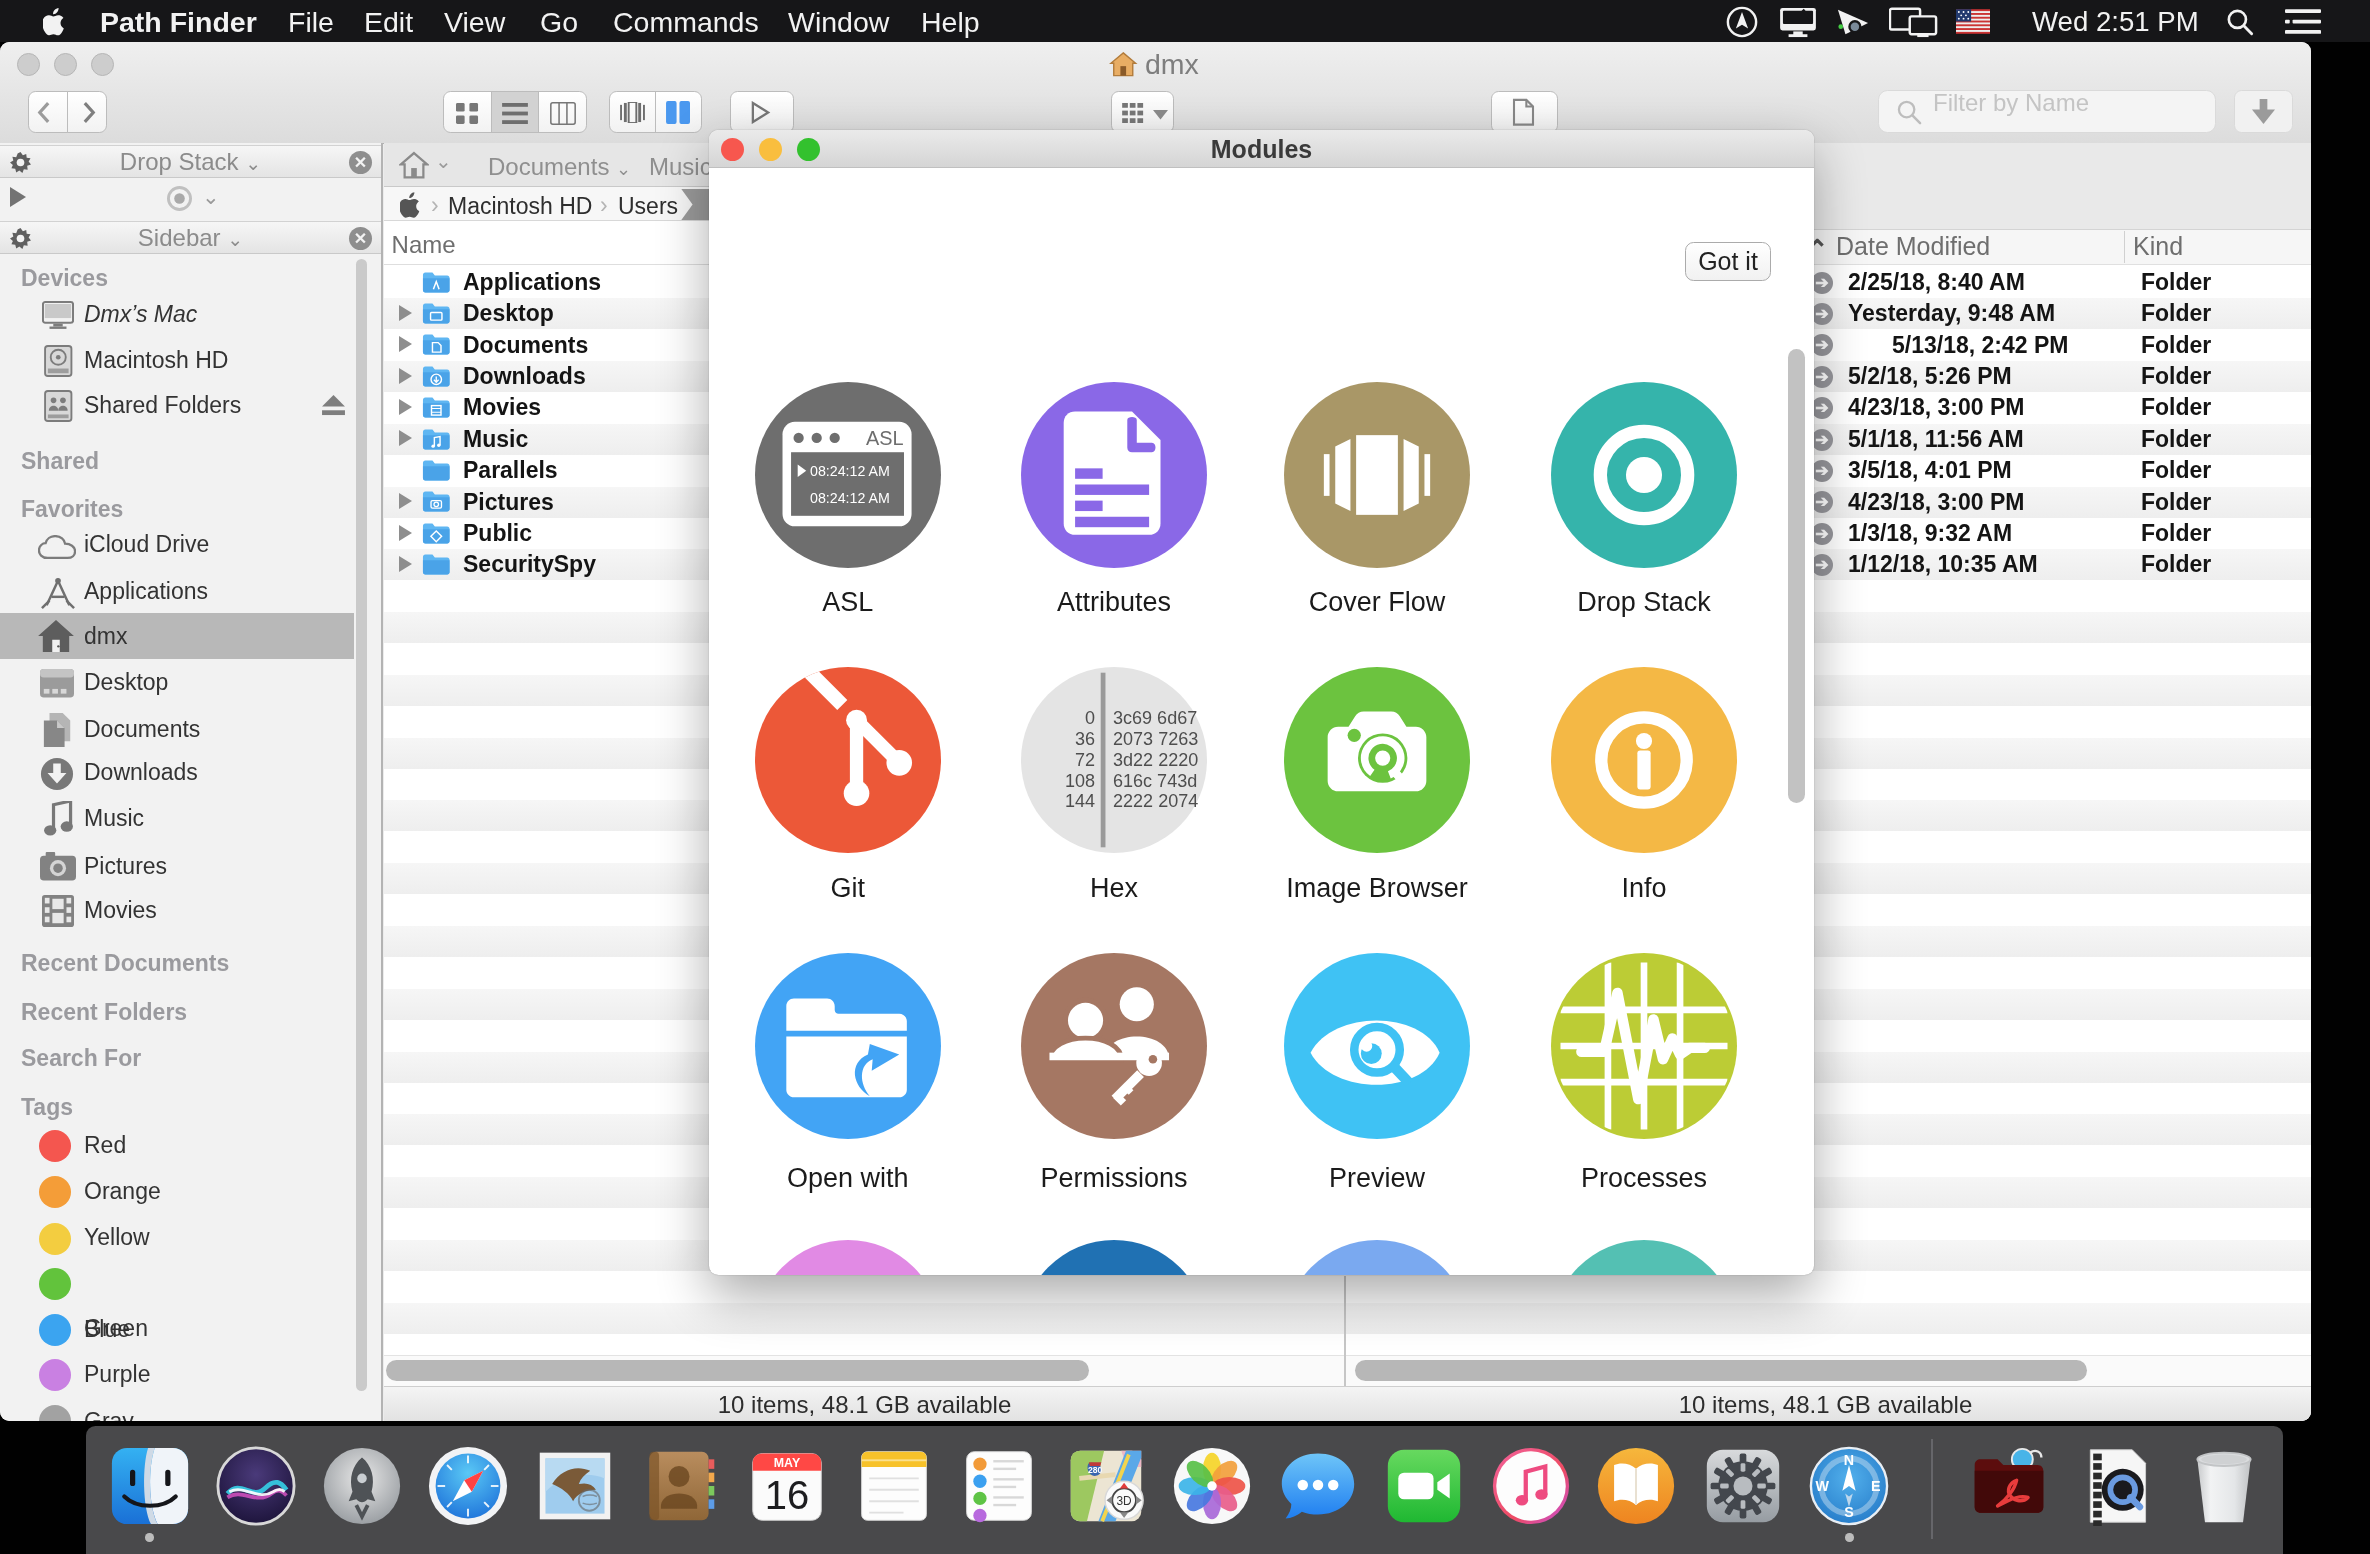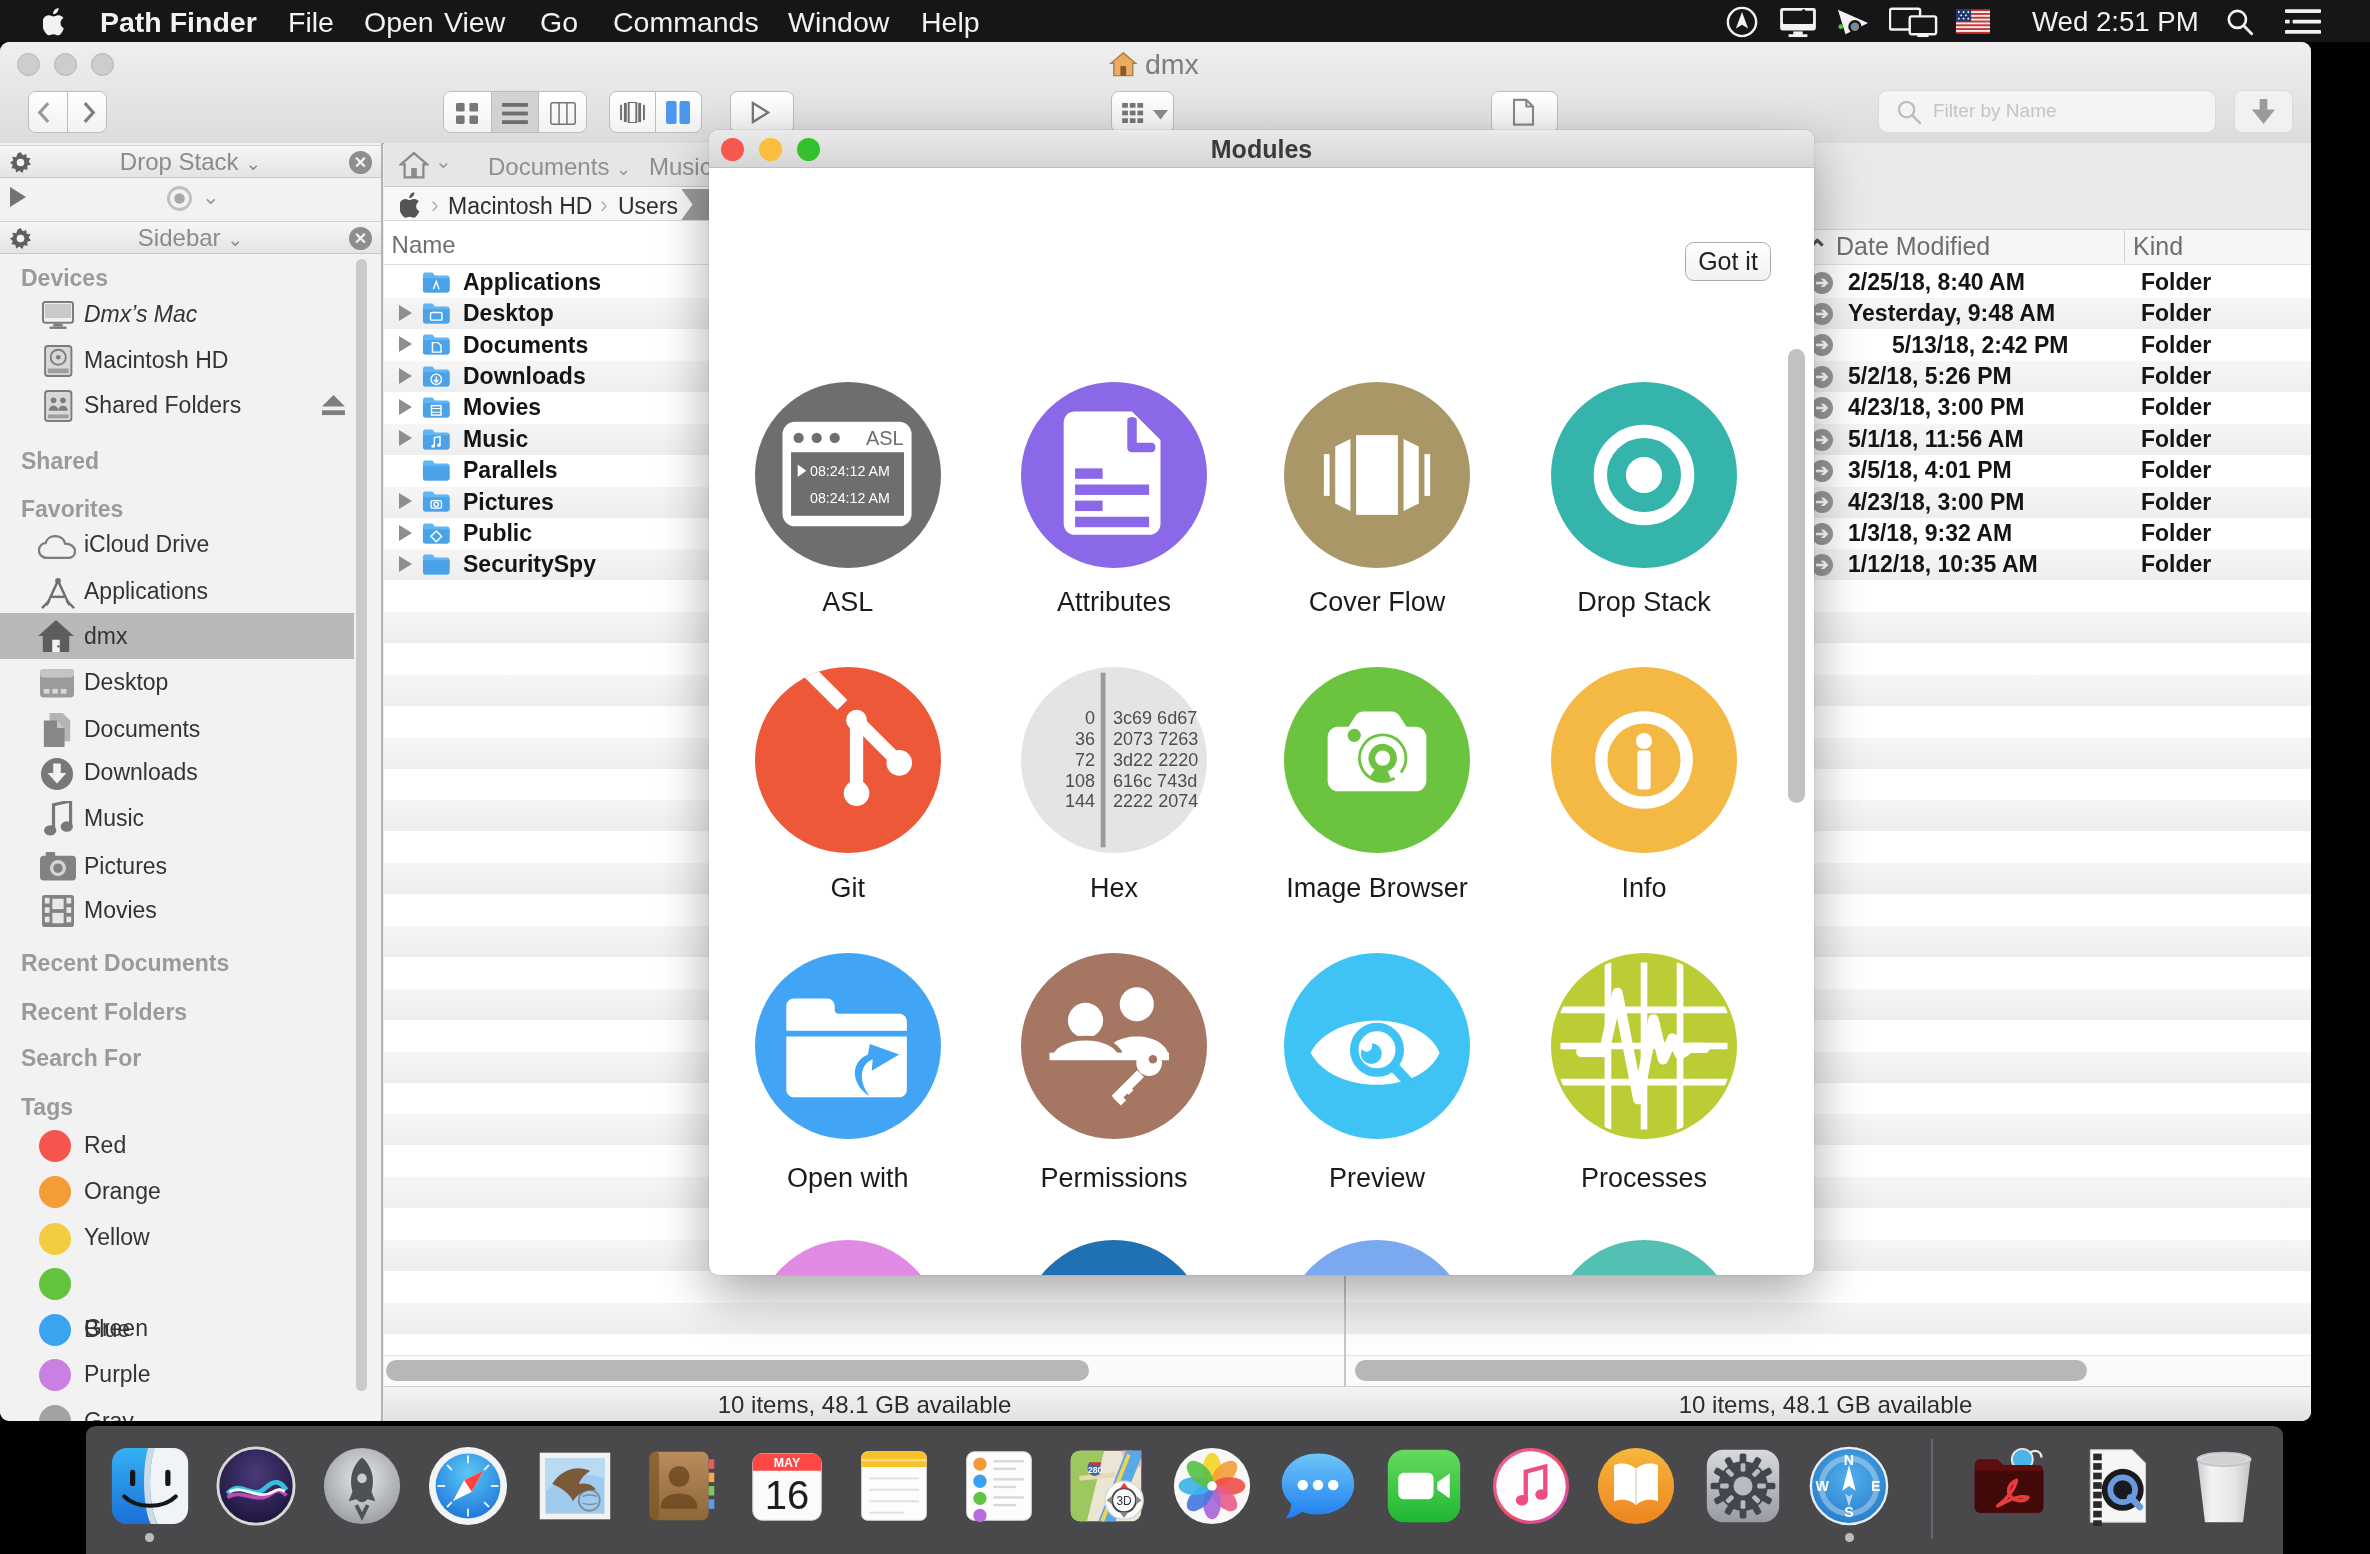--- a/index.html
+++ b/index.html
@@ -38,21 +38,21 @@
 </style>
 </head>
 <body>
 <div id="screen">
   <div id="menubar">
     <svg class="abs" style="left:43px;top:7.6px" width="25" height="28.5" viewBox="0 0 26 30">
         <path fill="#f2f2f2" d="M18.3 15.9c0-3.6 3-5.4 3.1-5.5-1.7-2.5-4.3-2.8-5.2-2.8-2.2-.2-4.3 1.3-5.5 1.3-1.1 0-2.9-1.3-4.7-1.2C3.6 7.8 1.4 9.1.2 11.2c-2.5 4.3-.6 10.6 1.7 14.1 1.2 1.7 2.6 3.6 4.4 3.5 1.8-.1 2.4-1.1 4.6-1.1 2.1 0 2.7 1.1 4.6 1.1 1.9 0 3.1-1.7 4.3-3.4 1.4-2 1.9-3.9 2-4-.1 0-3.5-1.4-3.5-5.5zM14.7 4.5c1-1.2 1.7-2.9 1.5-4.5-1.4.1-3.2 1-4.2 2.2-.9 1-1.8 2.8-1.5 4.4 1.6.1 3.2-.8 4.2-2.1z"></path>
       </svg>
     <div class="mitem" style="left:100px;font-weight:bold;">Path Finder</div>
     <div class="mitem" style="left:288px;">File</div>
-    <div class="mitem" style="left:364px;">Open</div>
+    <div class="mitem" style="left:364px;">Edit</div>
     <div class="mitem" style="left:444px;">View</div>
     <div class="mitem" style="left:540px;">Go</div>
     <div class="mitem" style="left:613px;">Commands</div>
     <div class="mitem" style="left:788px;">Window</div>
     <div class="mitem" style="left:921px;">Help</div>
     <svg class="abs" style="left:1726px;top:5.7px" width="32" height="32" viewBox="0 0 34 34">
         <circle cx="17" cy="17" r="15" fill="none" stroke="#f2f2f2" stroke-width="2.6"></circle>
         <path fill="#f2f2f2" d="M17 6.5 L23.5 24 L17 20 L10.5 24 Z"></path>
       </svg>
     <svg class="abs" style="left:1778px;top:5.7px" width="40" height="32" viewBox="0 0 42 34">
@@ -194,21 +194,21 @@
       <svg class="abs" style="left:1512px;top:56px" width="23" height="28.5" viewBox="0 0 24 30">
           <path d="M2 2 L15 2 L22 9 L22 28 L2 28 Z" fill="none" stroke="#888" stroke-width="2.2"></path>
           <path d="M15 2 L15 9 L22 9" fill="none" stroke="#888" stroke-width="2.2"></path>
         </svg>
       
       <div class="abs" style="left:1878px;top:48px;width:338px;height:43px;box-sizing:border-box;border:1.9px solid #dadada;border-radius:9.5px;background:#f4f4f4;"></div>
       <svg class="abs" style="left:1897px;top:58px" width="25" height="25" viewBox="0 0 26 26">
           <circle cx="10" cy="10" r="8" fill="none" stroke="#bdbdbd" stroke-width="2.4"></circle>
           <path d="M16 16 L24 24" stroke="#bdbdbd" stroke-width="2.6" stroke-linecap="round"></path>
         </svg>
-      <div class="abs" style="left:1933px;top:58px;font-size:19px;color:#c4c4c4;">Filter by Name</div>
+      <div class="abs" style="left:1933px;top:47px;font-size:24px;color:#c4c4c4;">Filter by Name</div>
       <div class="tbtn" style="left:2234px;top:48px;width:59px;height:43px;background:#f1f1f1;border-color:#dadada;"></div>
       <svg class="abs" style="left:2251px;top:57px" width="25" height="25" viewBox="0 0 26 26">
           <g fill="#9b9b9b">
             <rect x="9" y="0" width="8" height="13"></rect>
             <path d="M1 11 L25 11 L13 26 Z"></path>
           </g>
         </svg>
     </div>
     <div id="leftpanel">
 

